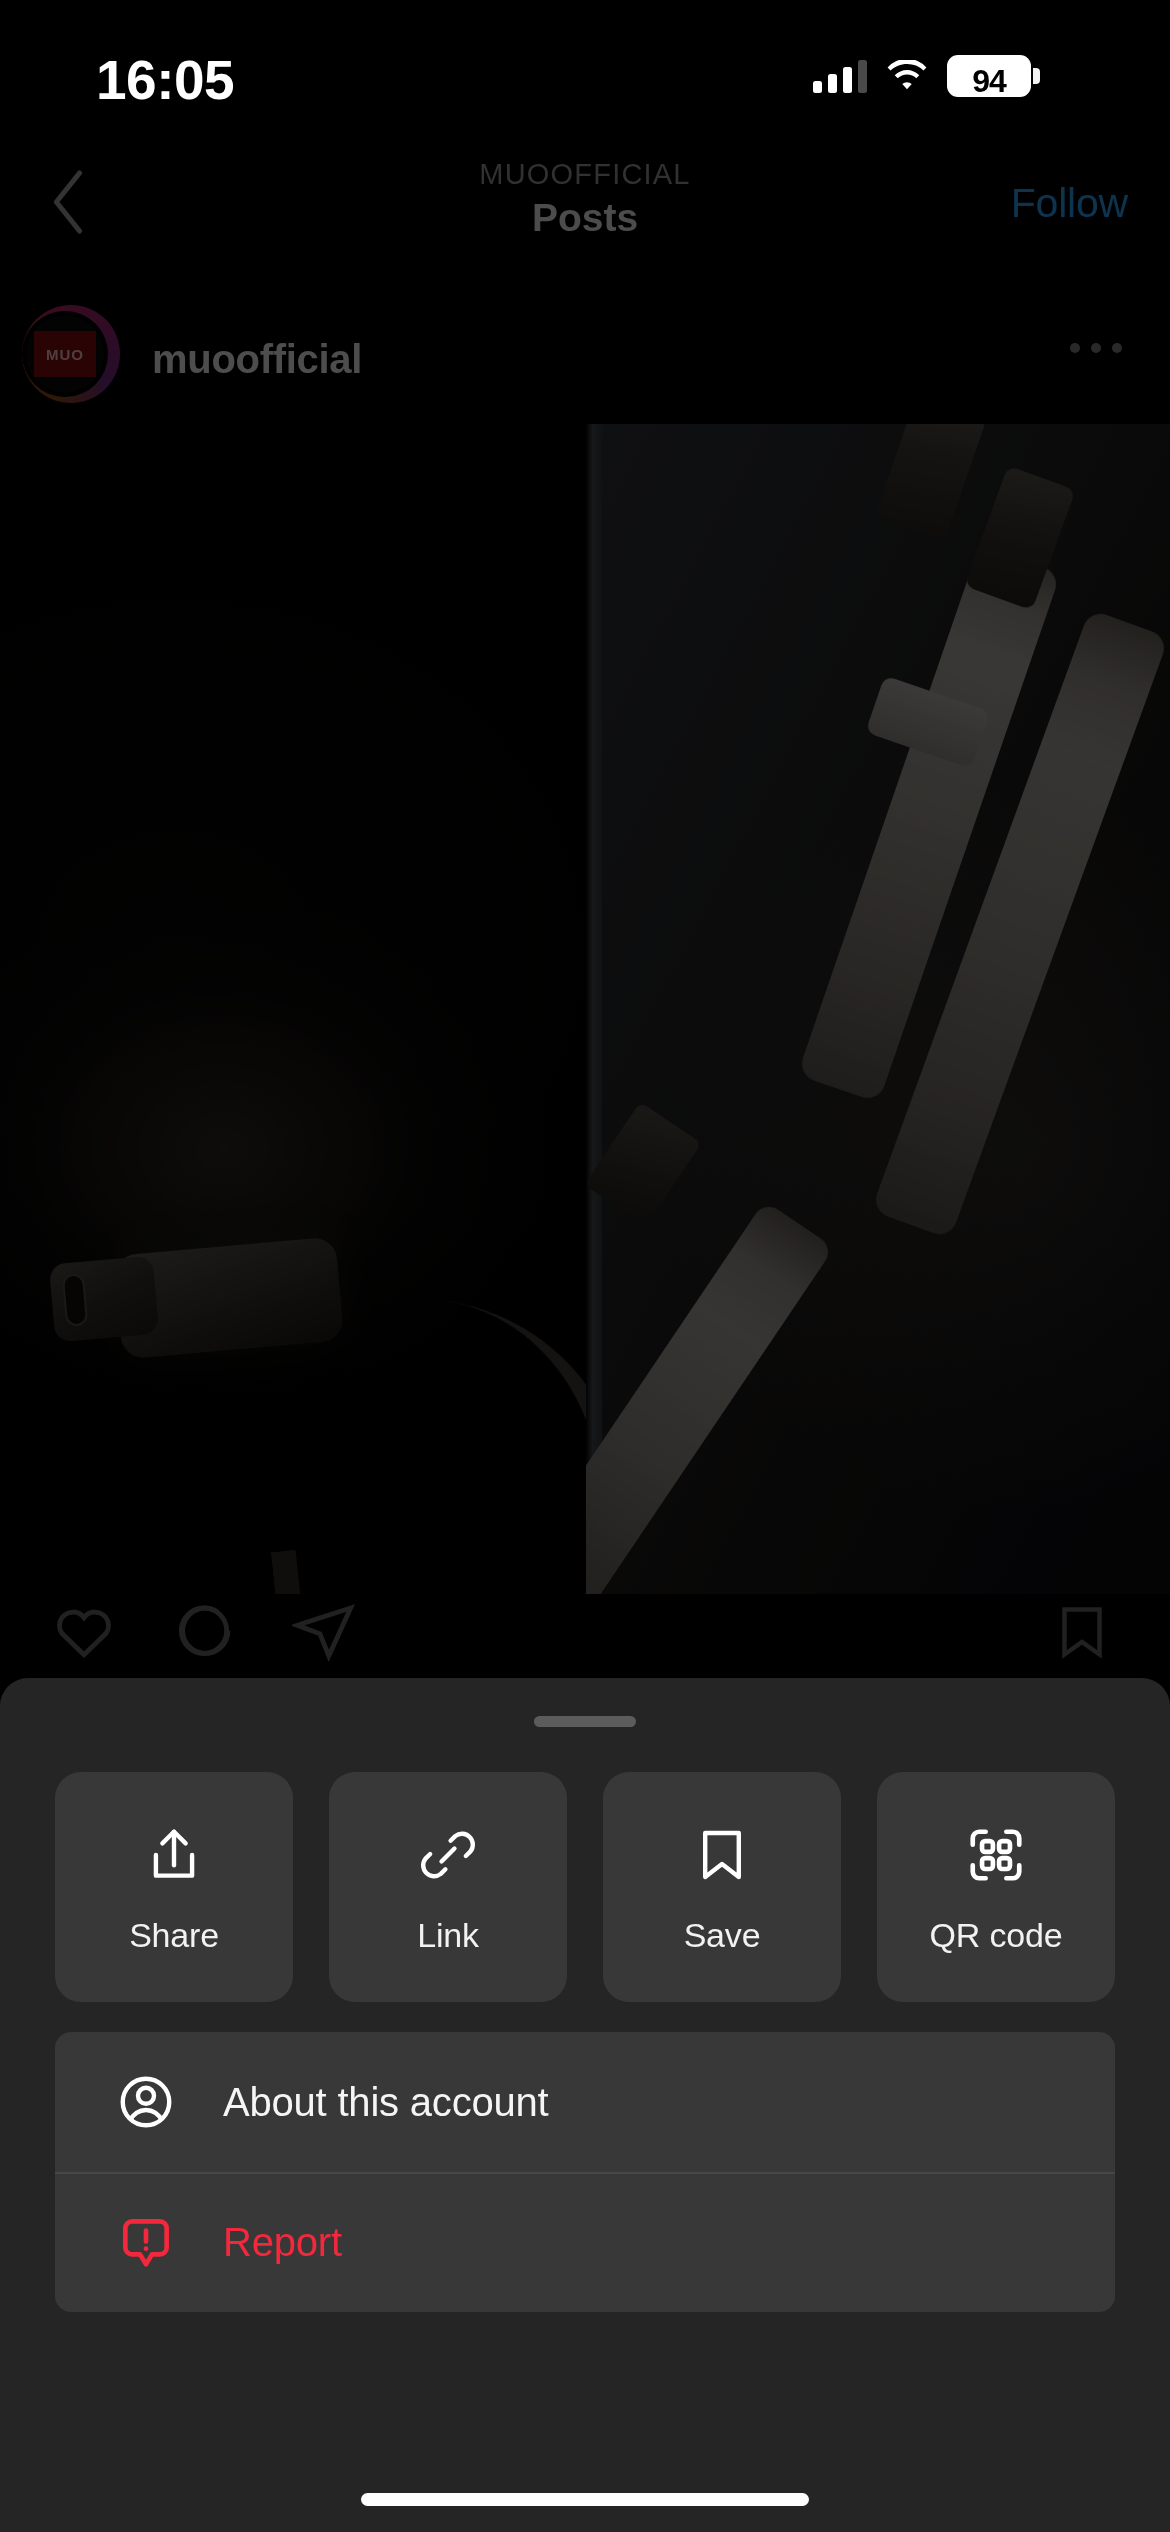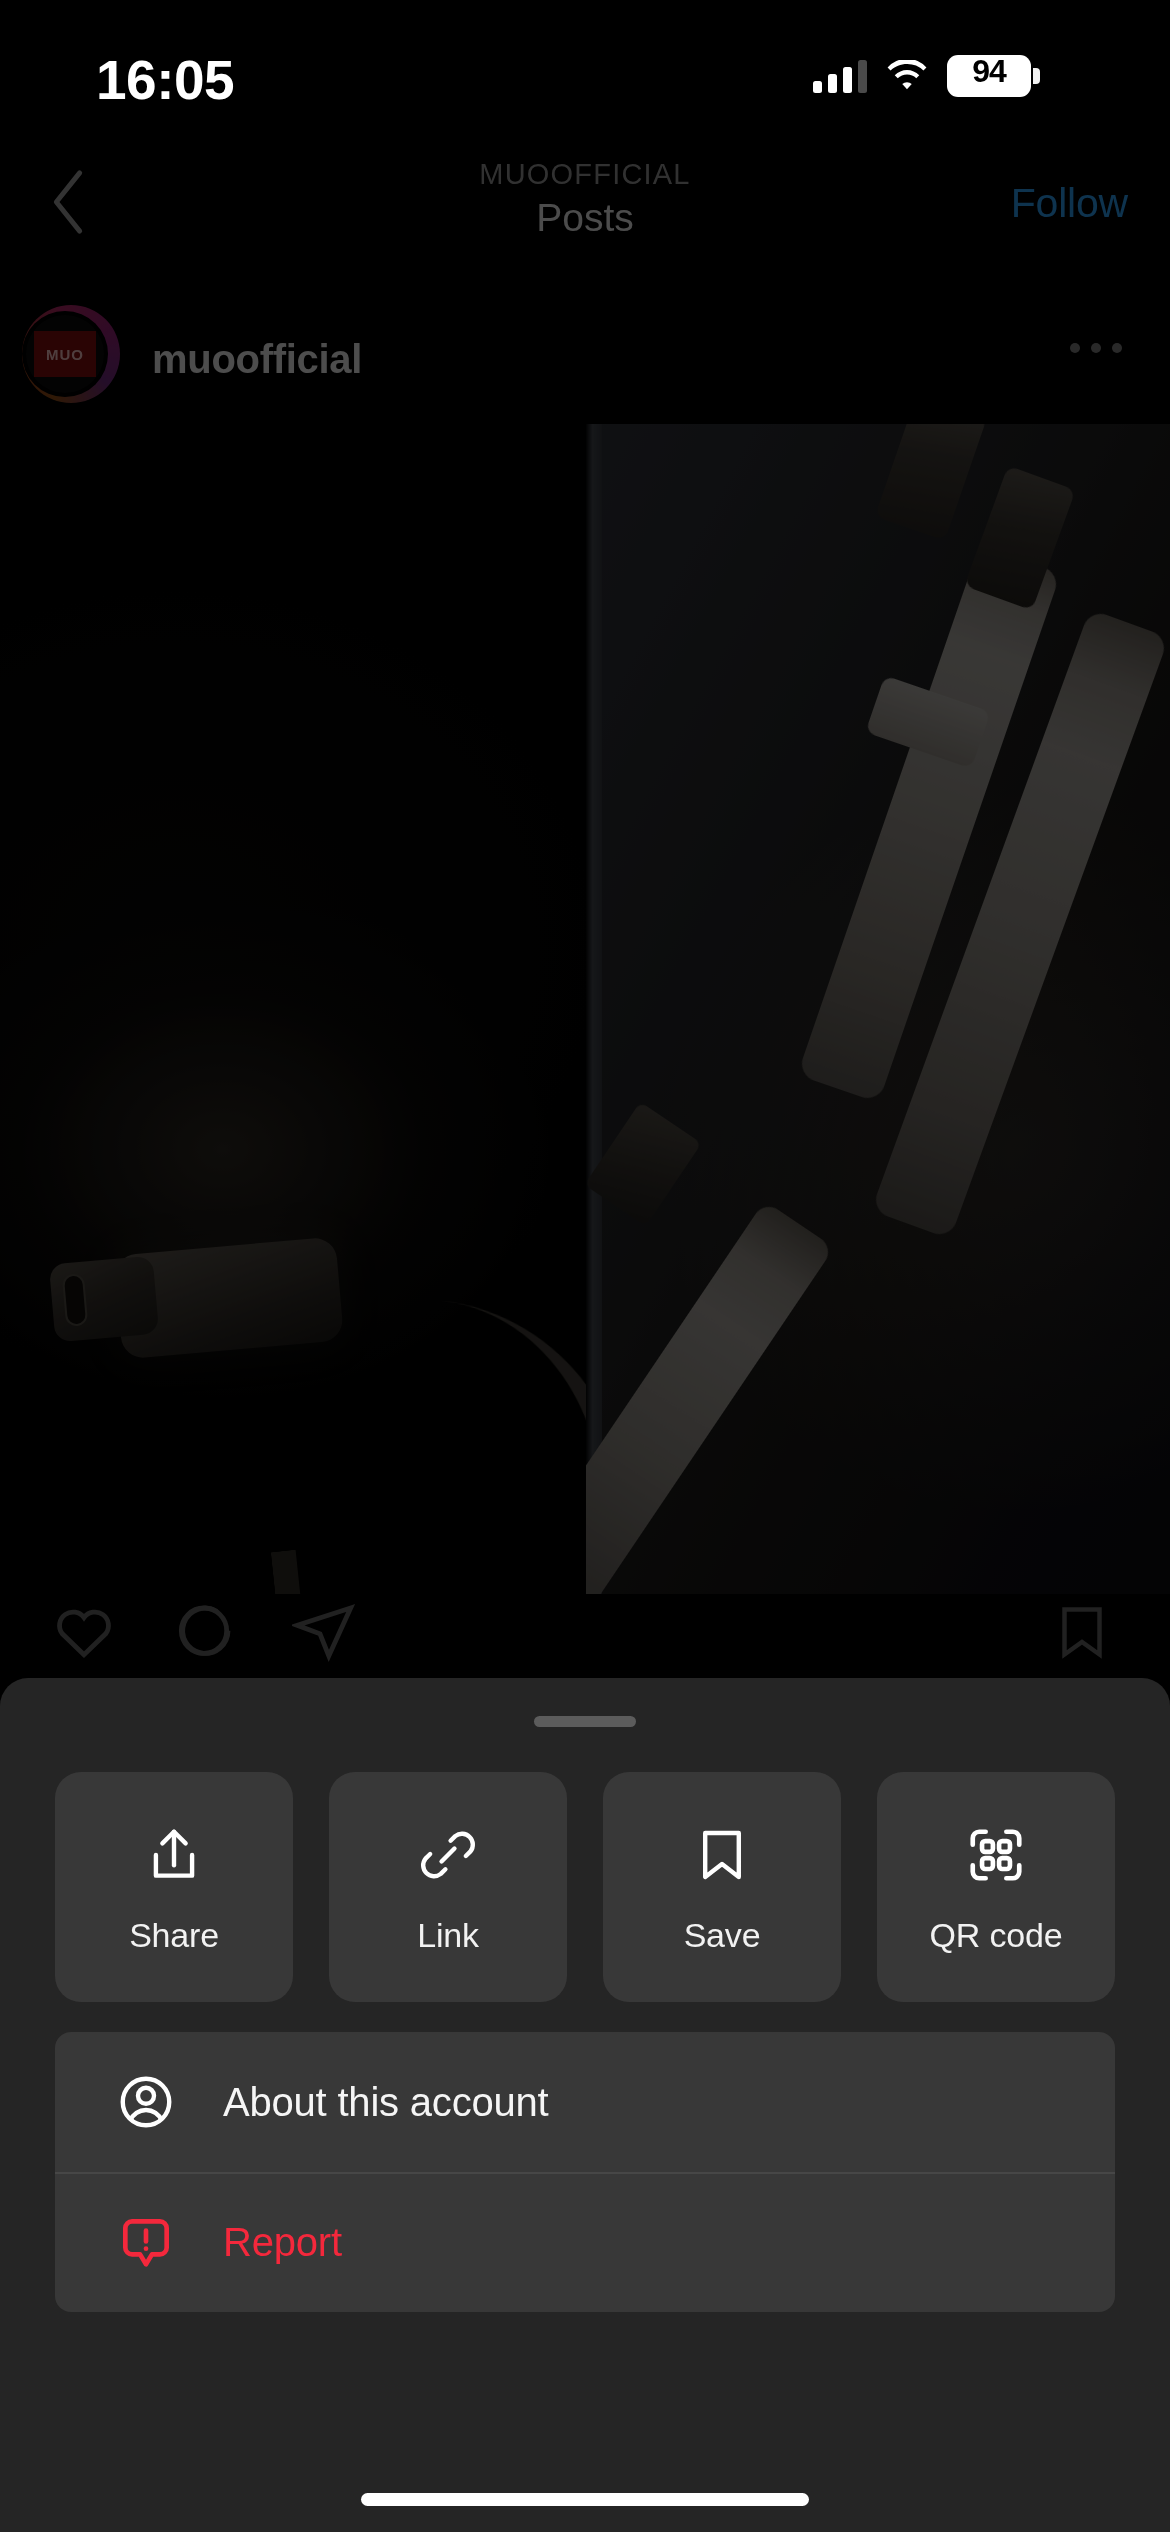--- a/index.html
+++ b/index.html
@@ -21,42 +21,42 @@
   .sb-right{ position:absolute; right:75px; top:55px; display:flex; align-items:center; gap:19px; }
   .sig{ display:flex; align-items:flex-end; gap:6px; height:34px; }
   .sig i{ display:block; width:9px; background:#fff; border-radius:2.5px; }
   .sig i:nth-child(1){ height:12px; }
   .sig i:nth-child(2){ height:19px; }
   .sig i:nth-child(3){ height:26px; }
   .sig i:nth-child(4){ height:33px; background:#4a4a4a; }
   .wifi{ width:42px; height:32px; position:relative; }
   .batt{
     width:84px; height:42px; border-radius:11px; background:#fff;
-    display:flex; align-items:flex-start; justify-content:center; position:relative;
+    display:flex; align-items:flex-end; justify-content:center; position:relative;
   }
   .batt-txt{ font-size:32px; font-weight:700; color:#000; letter-spacing:-1px; line-height:1; }
   .batt::after{
     content:""; position:absolute; right:-9px; top:13px;
     width:7px; height:16px; background:#fff; border-radius:0 4px 4px 0; opacity:.95;
   }
 
   
   .navbar{ position:absolute; top:150px; left:0; width:1170px; height:115px; z-index:30; }
   .nav-back{
     position:absolute; left:22px; top:8px; width:92px; height:92px;
     display:flex; align-items:center; justify-content:center;
   }
   .nav-center{
     position:absolute; left:0; right:0; top:8px; text-align:center;
   }
   .nav-kicker{
     font-size:29px; color:#5a5a5a; letter-spacing:1.2px; font-weight:400; line-height:1.15;
   }
   .nav-title{
-    font-size:39px; color:#8a8a8a; font-weight:400; margin-top:6px; line-height:1.1;
+    font-size:39px; color:#8a8a8a; font-weight:700; margin-top:6px; line-height:1.1;
   }
   .nav-follow{
     position:absolute; right:42px; top:30px;
     font-size:41px; font-weight:400; color:#1a5d8f; letter-spacing:-0.2px;
   }
 
   
   .posthead{ position:absolute; top:295px; left:0; width:1170px; height:120px; z-index:25; }
   .avatar-ring{
     position:absolute; left:22px; top:10px; width:98px; height:98px; border-radius:50%;

